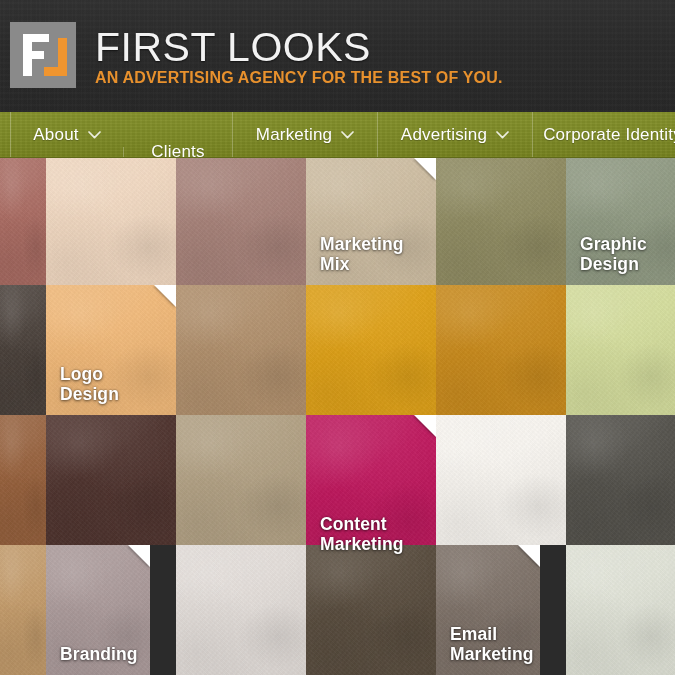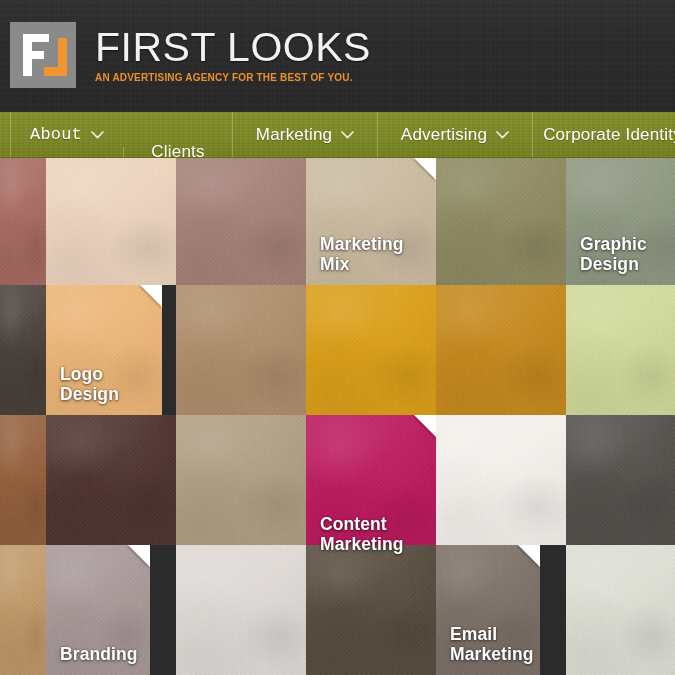--- a/index.html
+++ b/index.html
@@ -68,21 +68,21 @@
 
   .brand-text { margin-left:19px; padding-top:1px; }
   #site-title {
     font-size:41px; line-height:45px;
     color:#f2f2f2; font-weight:300;
     letter-spacing:0.5px;
     white-space:nowrap;
     text-shadow:0 1px 2px rgba(0,0,0,0.6);
   }
   #tagline {
-    font-size:10px; line-height:16px;
+    font-size:16px; line-height:16px;
     color:#e8912d; font-weight:bold;
     letter-spacing:0.18px;
     white-space:nowrap;
     margin-top:0;
   }
 
   
   #nav {
     position:absolute; left:0; top:112px; width:675px; height:46px;
     background:
@@ -177,21 +177,21 @@
       <div id="site-title">FIRST LOOKS</div>
       <div id="tagline">AN ADVERTISING AGENCY FOR THE BEST OF YOU.</div>
     </div>
 
   </div>
 </div>
 
 <nav id="nav">
   <div class="nav-pad"></div>
 
-<div class="nav-item" style="width: 113px; font-family: Liberation Mono, monospace;">
+<div class="nav-item" style="width: 113px;">
       <span>About</span>
       <span class="chevron">
         <svg viewBox="0 0 13 8" width="13" height="8">
           <path d="M1 1 L6.5 6.6 L12 1" fill="none" stroke="#ffffff" stroke-width="1.7" stroke-linecap="round" stroke-linejoin="round"></path>
         </svg>
       </span>
     </div>
     <div class="nav-item" style="width: 109px; margin-top: 35px;">
       <span>Clients</span>
     </div>
@@ -244,21 +244,21 @@
     <div class="tile" style="left: 566px; top: 0px; width: 127px; height: 127px; background: rgb(143, 153, 130);">
       <div class="tex"></div>
       <div class="sheen"></div>
       <div class="tile-label">Graphic
 Design</div>
     </div>
     <div class="tile" style="left: 0px; top: 127px; width: 46px; height: 130px; background: rgb(73, 64, 58);">
       <div class="tex"></div>
       <div class="sheen"></div>
     </div>
-    <div class="tile" style="left: 46px; top: 127px; width: 116px; height: 130px; background: rgb(240, 184, 120);">
+    <div class="tile" style="left: 46px; top: 127px; width: 130px; height: 130px; background: rgb(240, 184, 120);">
       <div class="tex"></div>
       <div class="sheen"></div>
       <div class="fold"></div>
       <div class="tile-label">Logo
 Design</div>
     </div>
     <div class="tile" style="left: 176px; top: 127px; width: 130px; height: 130px; background: rgb(176, 143, 108);">
       <div class="tex"></div>
       <div class="sheen"></div>
     </div>

